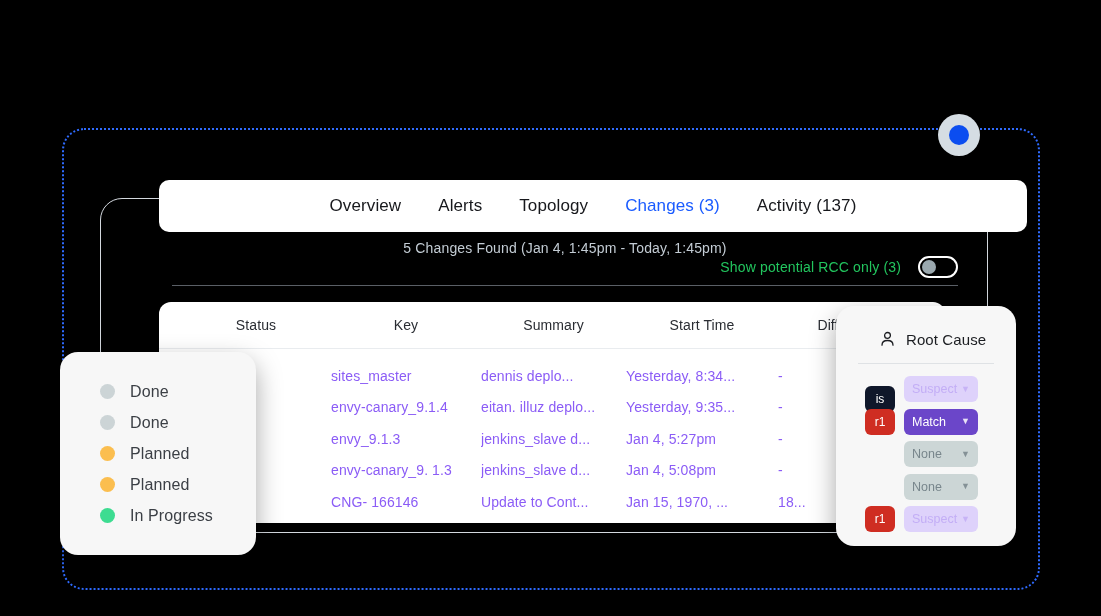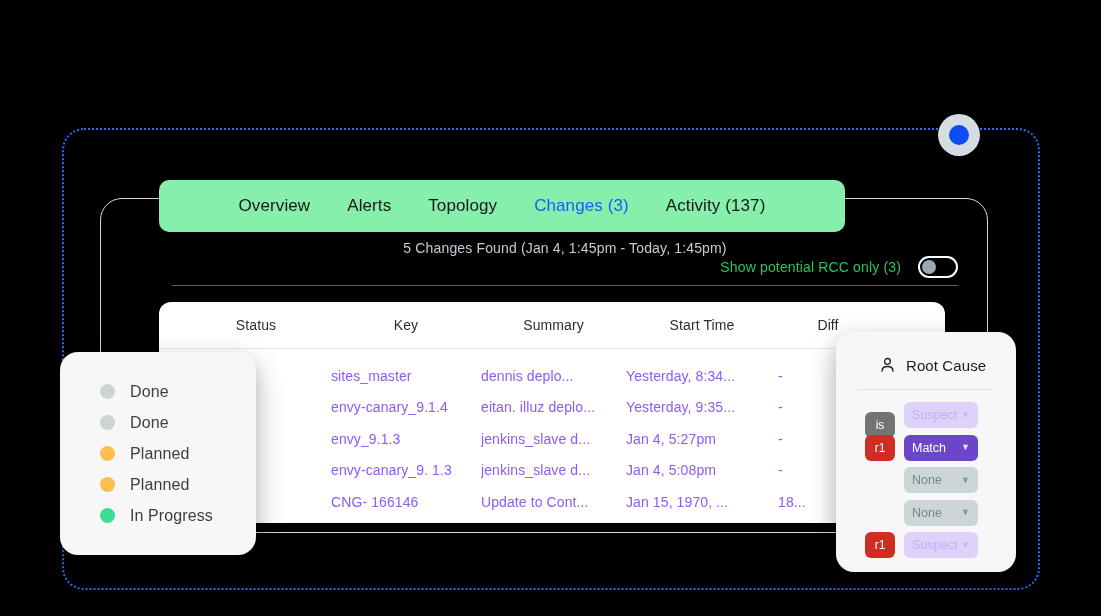--- a/index.html
+++ b/index.html
@@ -58,23 +58,23 @@
     border-radius: 22px;
     box-sizing: border-box;
     background: #000000;
   }
 
   
   .tabbar {
     position: absolute;
     left: 159px;
     top: 180px;
-    width: 686px;
+    width: 868px;
     height: 52px;
-    background: #86efac;
+    background: #ffffff;
     border-radius: 10px;
     display: flex;
     align-items: center;
     justify-content: center;
     gap: 37px;
     box-shadow: 0 2px 10px rgba(0,0,0,0.10);
   }
   .tab {
     font-size: 17px;
     color: #17181c;
@@ -214,21 +214,21 @@
     font-size: 16px;
     color: #3b3f45;
     letter-spacing: 0.1px;
     white-space: nowrap;
   }
 
   
   .rc-card {
     position: absolute;
     left: 836px;
-    top: 332px;
+    top: 306px;
     width: 180px;
     height: 240px;
     background: #f7f7f7;
     border-radius: 18px;
     box-shadow: 0 10px 26px rgba(0,0,0,0.35);
     box-sizing: border-box;
     padding: 20px 0 0 0;
   }
   .rc-header {
     display: flex;
@@ -386,21 +386,21 @@
       <svg width="15" height="16" viewBox="0 0 15 16" fill="none" stroke="#1b1d21" stroke-width="1.3">
         <circle cx="7.5" cy="4.4" r="2.9"></circle>
         <path d="M2 14.2c0-3 2.5-4.7 5.5-4.7s5.5 1.7 5.5 4.7" stroke-linecap="round"></path>
       </svg>
     </span>
     <span class="rc-title">Root Cause</span>
   </div>
   <div class="rc-divider"></div>
   <div class="rc-rows">
     <div class="rc-row">
-      <span class="rc-badge" style="background: #737373; margin-top: 20px;">is</span>
+      <span class="rc-badge" style="background: #0f172a; margin-top: 20px;">is</span>
       <span class="rc-select" style="background: rgb(222, 210, 251); color: rgb(195, 174, 246);">
         <span>Suspect</span>
         <span class="caret">▼</span>
       </span>
     </div>
     <div class="rc-row">
       <span class="rc-badge" style="background: rgb(207, 45, 34);">r1</span>
       <span class="rc-select" style="background: rgb(107, 70, 201); color: rgb(255, 255, 255);">
         <span>Match</span>
         <span class="caret">▼</span>

